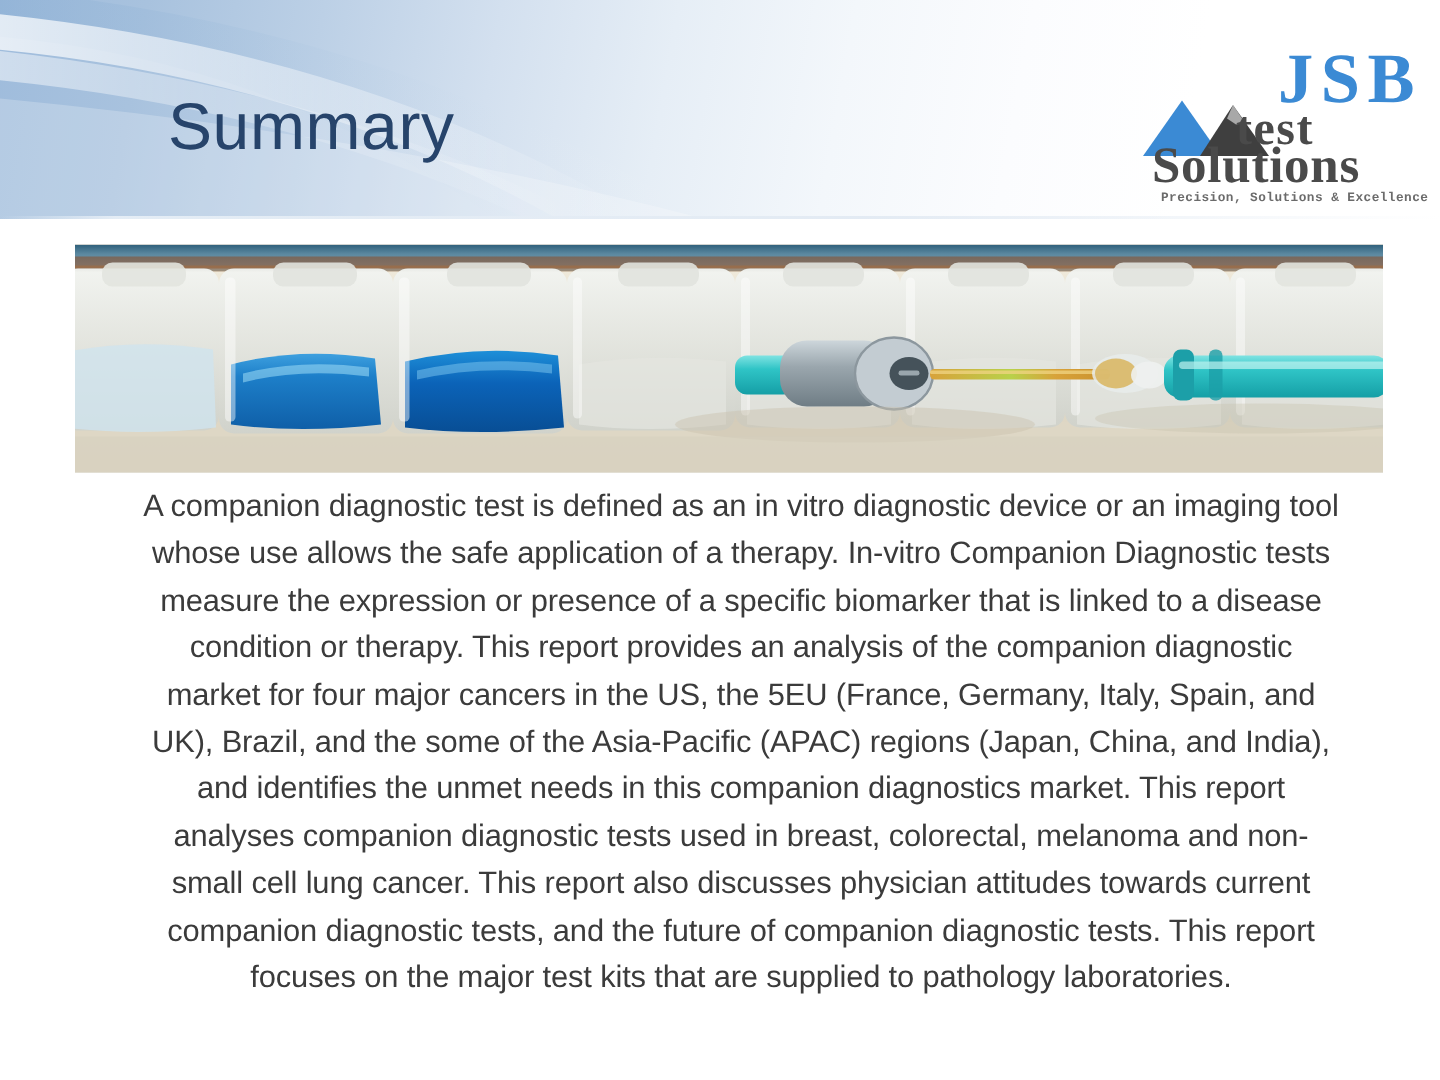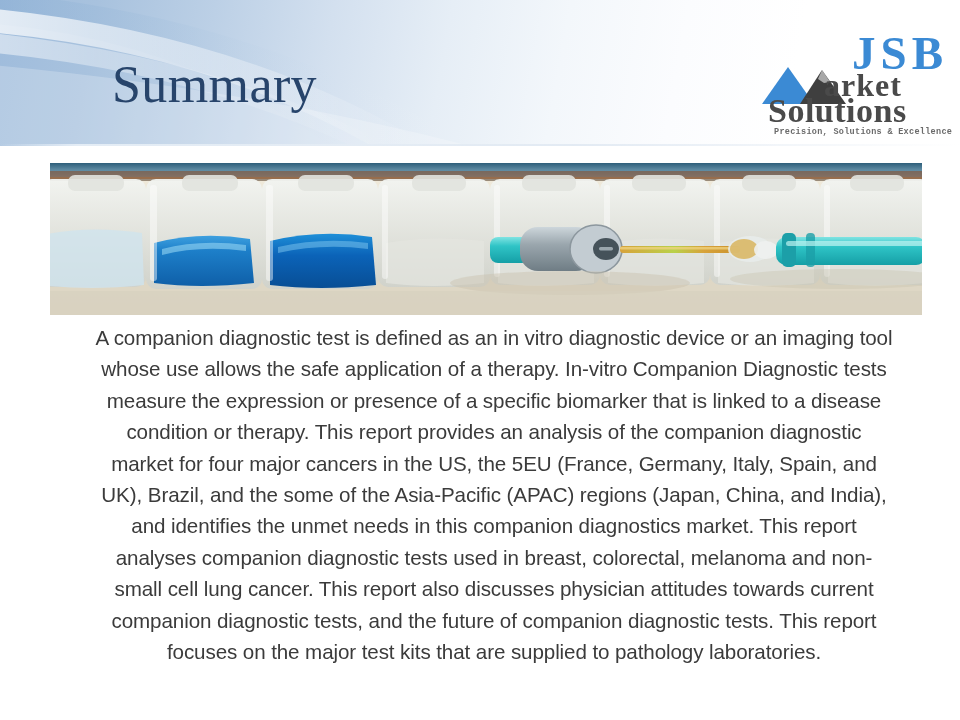--- a/index.html
+++ b/index.html
@@ -56,27 +56,26 @@
         rgba(255,255,255,0.0) 0%,
         rgba(230,238,246,0.95) 8%,
         rgba(226,234,243,0.95) 60%,
         rgba(255,255,255,0) 100%);
   }
 
   #page-title {
     position: absolute;
     left: 112px;
     top: 58px;
-    font-size: 52px;
+    font-size: 44px;
     font-weight: 400;
     color: #27446b;
     letter-spacing: 0.4px;
     line-height: 54px;
     white-space: nowrap;
-    font-family: Liberation Serif, serif;
   }
 
   
   #logo {
     position: absolute;
     left: 758px;
     top: 24px;
     width: 196px;
     height: 116px;
   }
@@ -192,21 +191,21 @@
     <div id="page-title">Summary</div>
 
     <div id="logo">
       <div id="logo-jsb">JSB</div>
       <svg id="logo-mountains" viewBox="0 0 104 42" preserveAspectRatio="none">
         <path d="M 2,42 L 28,5 L 54,42 Z" fill="#3b8ad4"></path>
         <path d="M 18,42 L 31,18 L 37,26 L 44,14 L 62,42 Z" fill="#ffffff" opacity="0.0"></path>
         <path d="M 40,42 L 62,8 L 86,42 Z" fill="#3f3f3f"></path>
         <path d="M 62,8 L 70,20 L 64,21 L 58,17 Z" fill="#ffffff" opacity="0.55"></path>
       </svg>
-      <div id="logo-market">arket</div>
+      <div id="logo-market">test</div>
       <div id="logo-research">Solutions</div>
       <div id="logo-tagline">Precision, Solutions &amp; Excellence</div>
     </div>
   </div>
 
   <div id="photo">
     <svg width="872" height="152" viewBox="0 0 872 152" preserveAspectRatio="none">
       <defs>
         <linearGradient id="bgTop" x1="0" y1="0" x2="0" y2="1">
           <stop offset="0%" stop-color="#2e5f7a"></stop>

